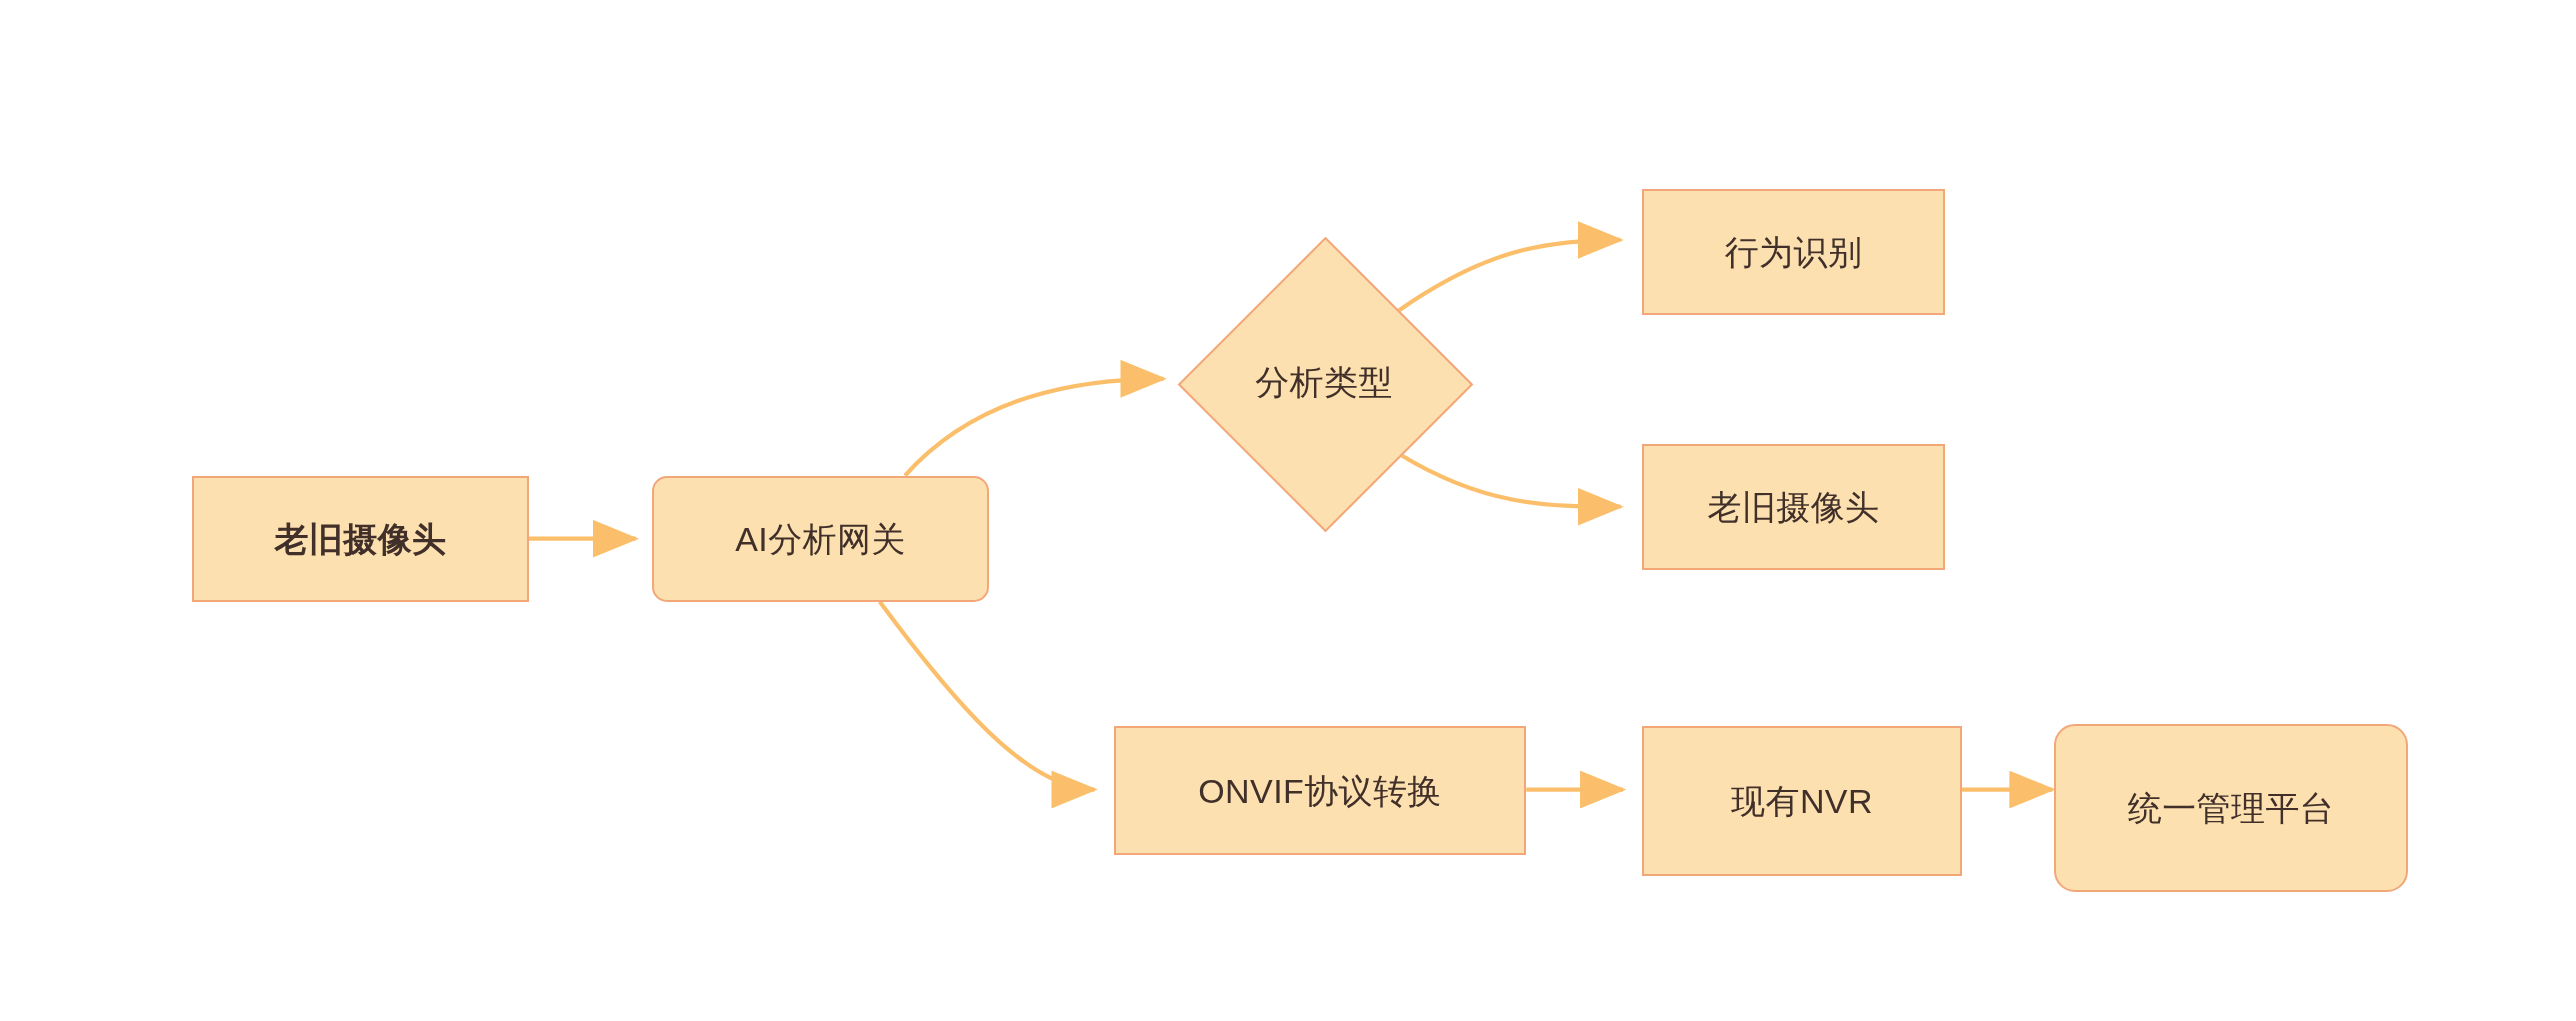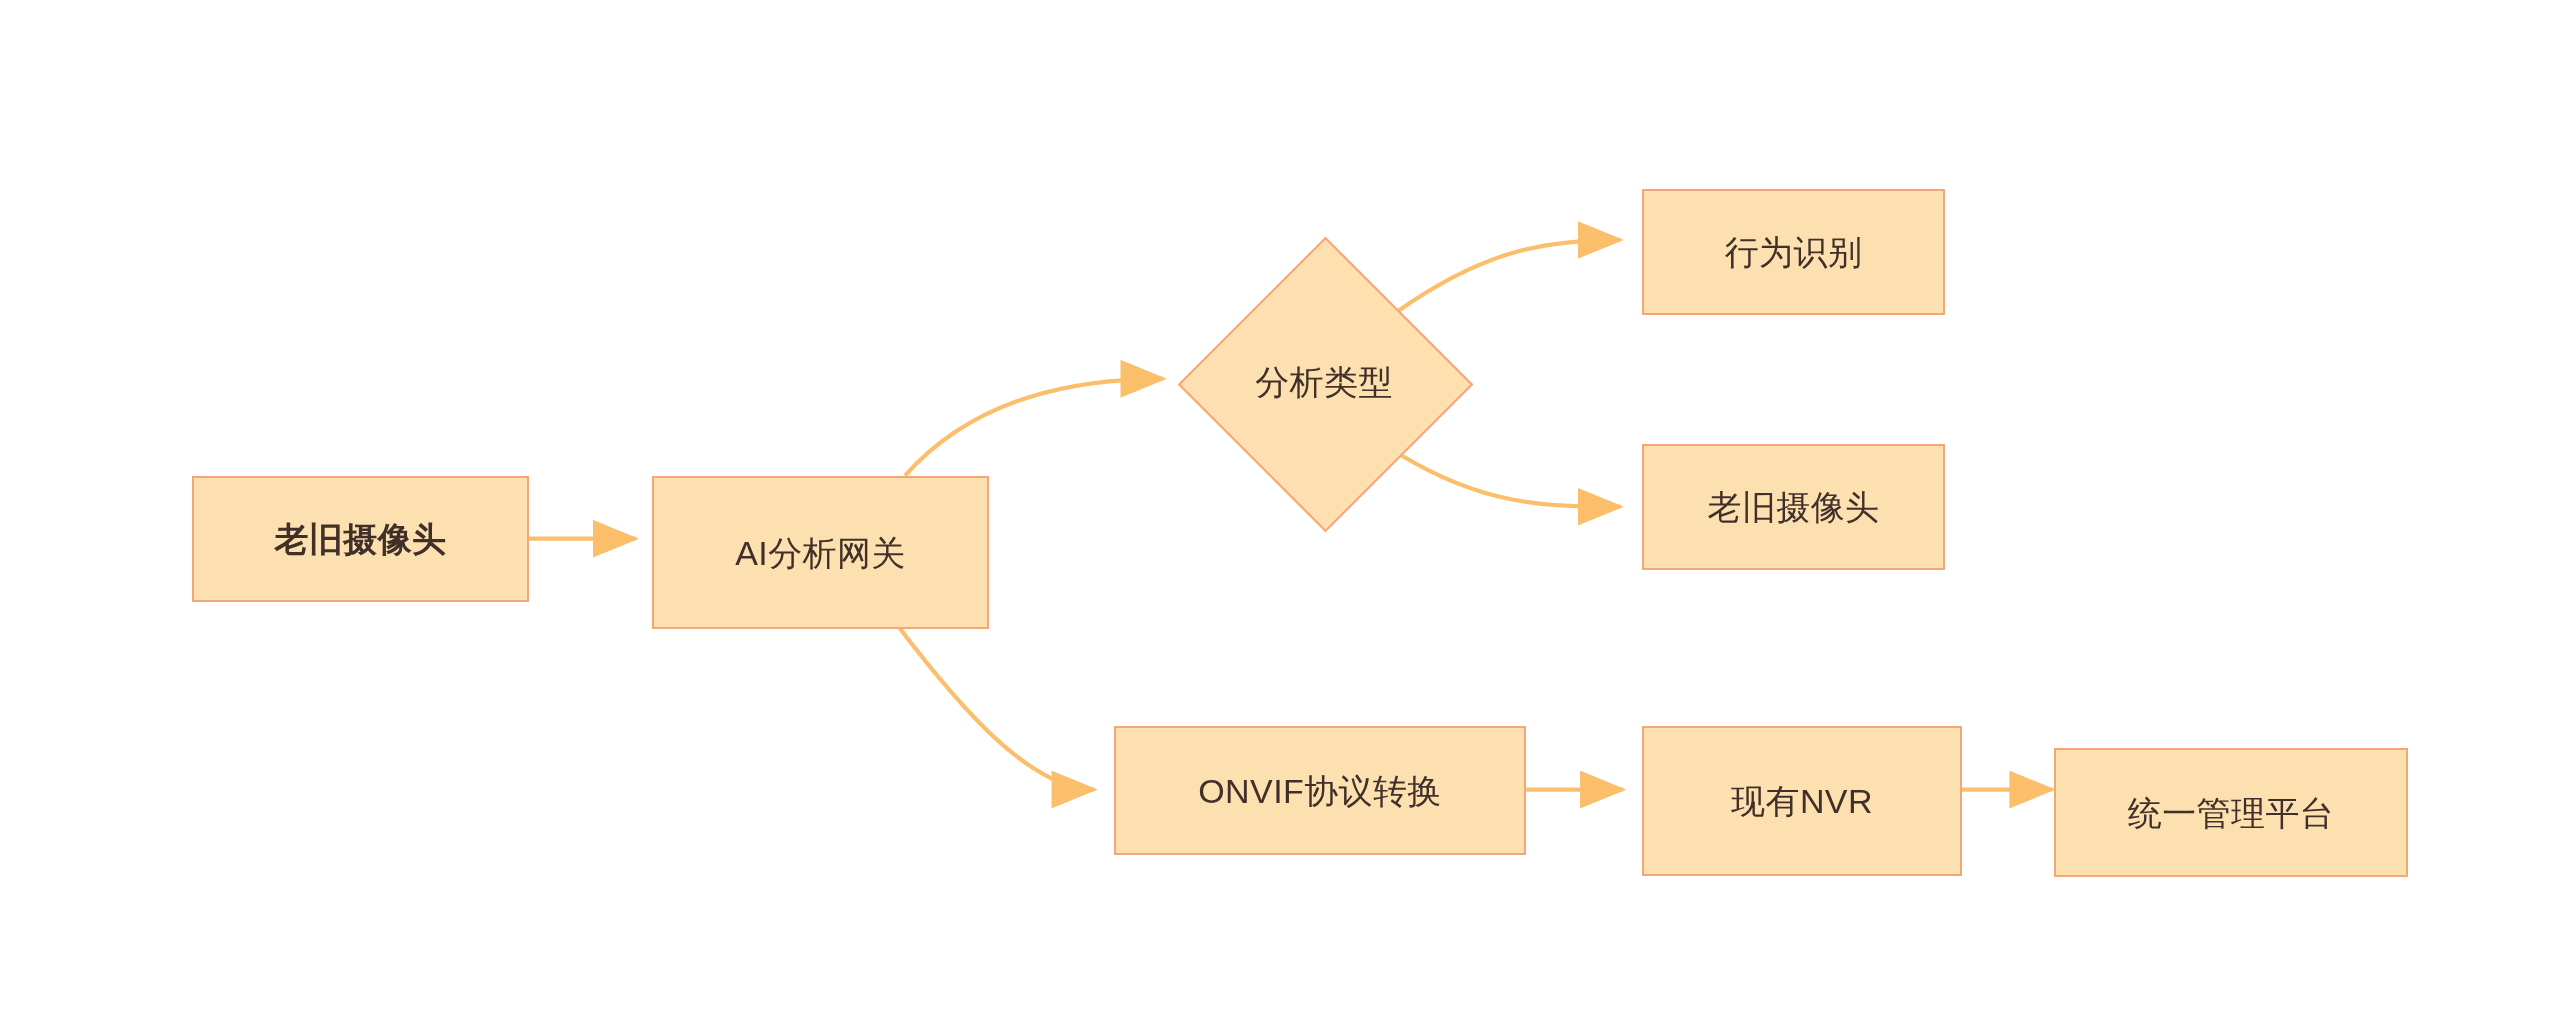--- a/index.html
+++ b/index.html
@@ -92,21 +92,21 @@
 
     <path d="M 1813,938 L 1928,938" fill="none" stroke="#fbbf6b" stroke-width="5" marker-end="url(#arrowhead)"></path>
 
     <path d="M 2330,938 L 2438,938" fill="none" stroke="#fbbf6b" stroke-width="5" marker-end="url(#arrowhead)"></path>
   </svg>
 
   <div class="node" style="left:192px; top:476px; width:337px; height:126px;font-weight:bold;">
     <span class="node-label">老旧摄像头</span>
   </div>
 
-  <div class="node" style="left:652px; top:476px; width:337px; height:153px;">
+  <div class="node" style="left:652px; top:476px; width:337px; height:126px;border-radius:15px;">
     <span class="node-label">AI分析网关</span>
   </div>
 
   <div class="node decision" style="left:1179px; top:238px; width:290px; height:290px;font-family:Liberation Serif, serif;">
     <span class="diamond-shape"></span>
     <span class="node-label">分析类型</span>
   </div>
 
   <div class="node" style="left:1642px; top:189px; width:303px; height:126px;">
     <span class="node-label">行为识别</span>
@@ -117,18 +117,18 @@
   </div>
 
   <div class="node" style="left:1114px; top:726px; width:412px; height:129px;">
     <span class="node-label">ONVIF协议转换</span>
   </div>
 
   <div class="node" style="left:1642px; top:726px; width:320px; height:150px;">
     <span class="node-label">现有NVR</span>
   </div>
 
-  <div class="node" style="left:2054px; top:748px; width:354px; height:129px;">
+  <div class="node" style="left:2054px; top:724px; width:354px; height:168px;border-radius:21px;">
     <span class="node-label">统一管理平台</span>
   </div>
 
 </div>
 
 
 </body></html>

